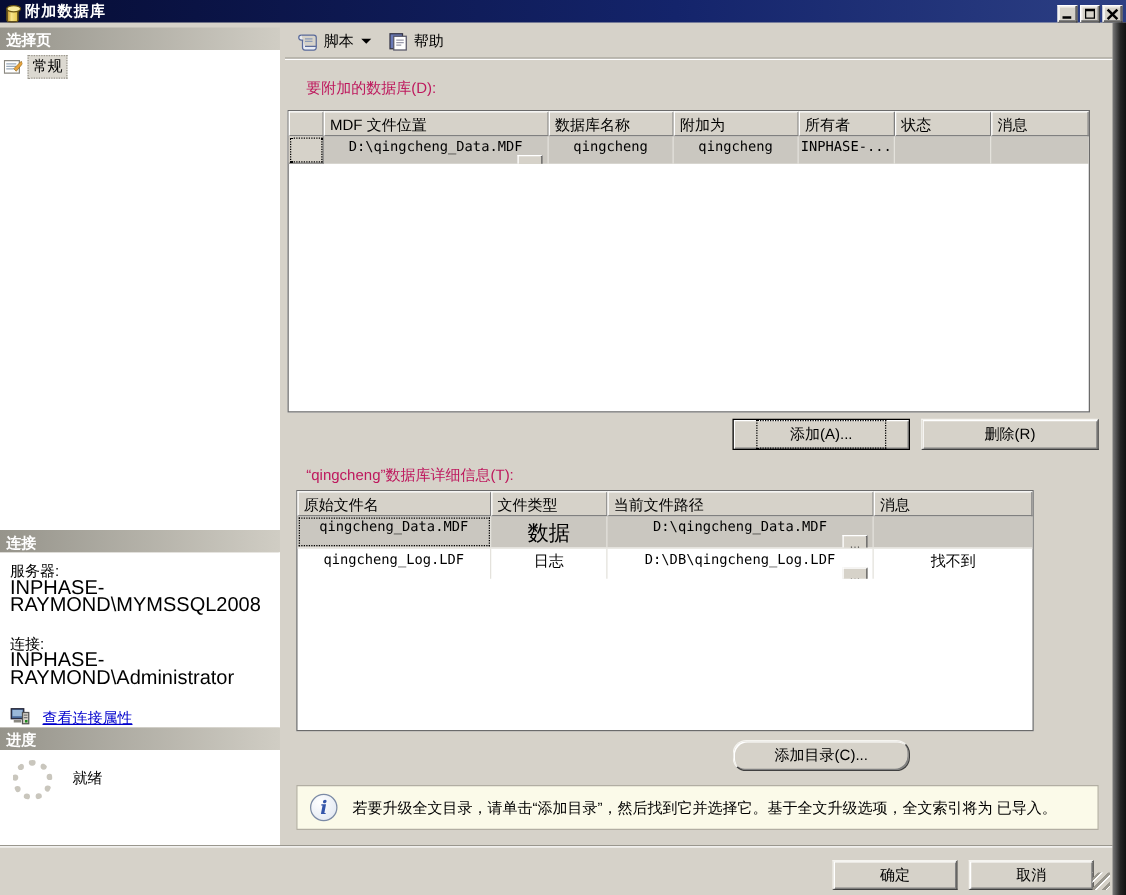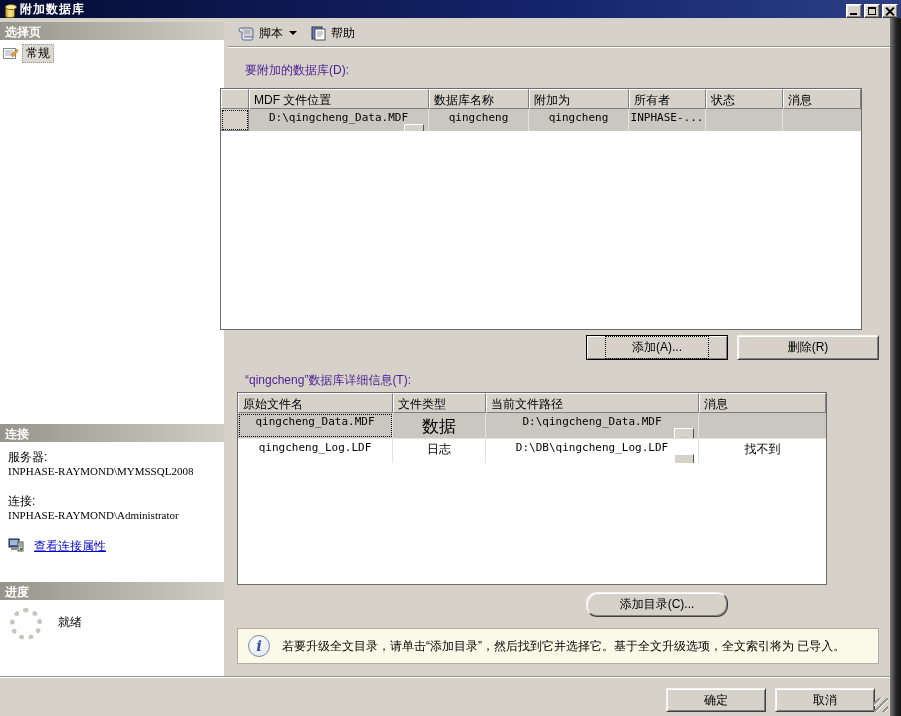--- a/index.html
+++ b/index.html
@@ -31,39 +31,39 @@
     background:repeating-linear-gradient(135deg, transparent 0 3px, #9a978e 3px 5px, #fff 5px 6px); }
 
   
   .section-header { position:absolute; left:0; width:224px; height:18px; color:#fff; font-weight:bold;
     padding:2px 5px; background:linear-gradient(to right,#96948b,#d0cdc4); }
   .side-panel { position:absolute; left:0; width:224px; background:#fff; border-right:1px solid #fff; }
   .pages-panel { top:40px; height:384px; padding:4px 3px; }
   .page-item { display:flex; align-items:center; gap:4px; cursor:pointer; }
   .page-item-label { background:#dcd9d1; border:1px dotted #9a978e; padding:0 3px; }
   .conn-panel { top:442px; height:140px; padding:8px 8px; line-height:14px; }
-  .mono-val { font-family:Liberation Serif, serif; font-size:11px; }
+  .mono-val { font-family:Liberation Sans, sans-serif; font-size:16px; }
   .conn-block { margin-bottom:16px; }
   .link-row { display:flex; align-items:center; gap:8px; margin-top:10px; }
   .link { color:#0000cc; text-decoration:underline; cursor:pointer; }
   .progress-panel { top:600px; height:76px; }
   .spinner { position:absolute; left:10px; top:8px; width:32px; height:32px; border-radius:50%;
     border:5px dotted #c9c6bd; }
   .progress-status { position:absolute; left:58px; top:14px; }
 
   
   .toolbar { position:absolute; left:228px; top:20px; width:662px; height:26px;
     display:flex; align-items:center; gap:6px; padding-left:6px; }
   .toolbar-sep { position:absolute; left:228px; top:46px; width:662px; height:2px;
     border-top:1px solid #9a978e; border-bottom:1px solid #fff; }
   .tool-item { display:flex; align-items:center; gap:4px; padding:2px 4px; cursor:pointer; }
   .chevron-down { width:0; height:0; border-left:4px solid transparent; border-right:4px solid transparent; border-top:4px solid #000; margin-left:2px; }
 
   
-  .field-label { position:absolute; color:#4c1d95; }
+  .field-label { position:absolute; color:#be185d; }
   .grid { position:absolute; background:#fff; border:1px solid #6b6b6b; }
   .grid-head { display:flex; height:20px; }
   .gh { background:#d6d2c9; border-top:1px solid #fff; border-left:1px solid #fff;
     border-right:1px solid #808080; border-bottom:1px solid #808080;
     padding:2px 4px; overflow:hidden; white-space:nowrap; flex-shrink:0; }
   .grid-row { display:flex; }
   .row-selected { background:#cac7c0; }
   .gc { padding:2px 4px; overflow:hidden; white-space:nowrap; flex-shrink:0;
     font-family:"DejaVu Sans Mono", monospace; font-size:11px; display:flex; align-items:center;
     border-right:1px solid #e4e2dc;flex-direction:column; }
@@ -181,21 +181,21 @@
         <line x1="6" y1="8" x2="12" y2="8" stroke="#99a"></line>
         <line x1="6" y1="10" x2="10" y2="10" stroke="#99a"></line>
       </svg>
       <span>帮助</span>
     </span>
   </div>
   <div class="toolbar-sep"></div>
 
   <span class="field-label" style="left:245px; top:62px;">要附加的数据库(D):</span>
 
-  <div class="grid" style="left:220px; top:88px; width:642px; height:242px;">
+  <div class="grid" style="left:230px; top:88px; width:642px; height:242px;">
     <div class="grid-head">
       <span class="gh" style="width:28px;"></span>
       <span class="gh" style="width:180px;">MDF 文件位置</span>
       <span class="gh" style="width:100px;">数据库名称</span>
       <span class="gh" style="width:100px;font-family:Liberation Mono, monospace;">附加为</span>
       <span class="gh" style="width:77px;">所有者</span>
       <span class="gh" style="width:77px;">状态</span>
       <span class="gh" style="flex:1;">消息</span>
     </div>
     <div class="grid-row row-selected" style="height:22px;">

